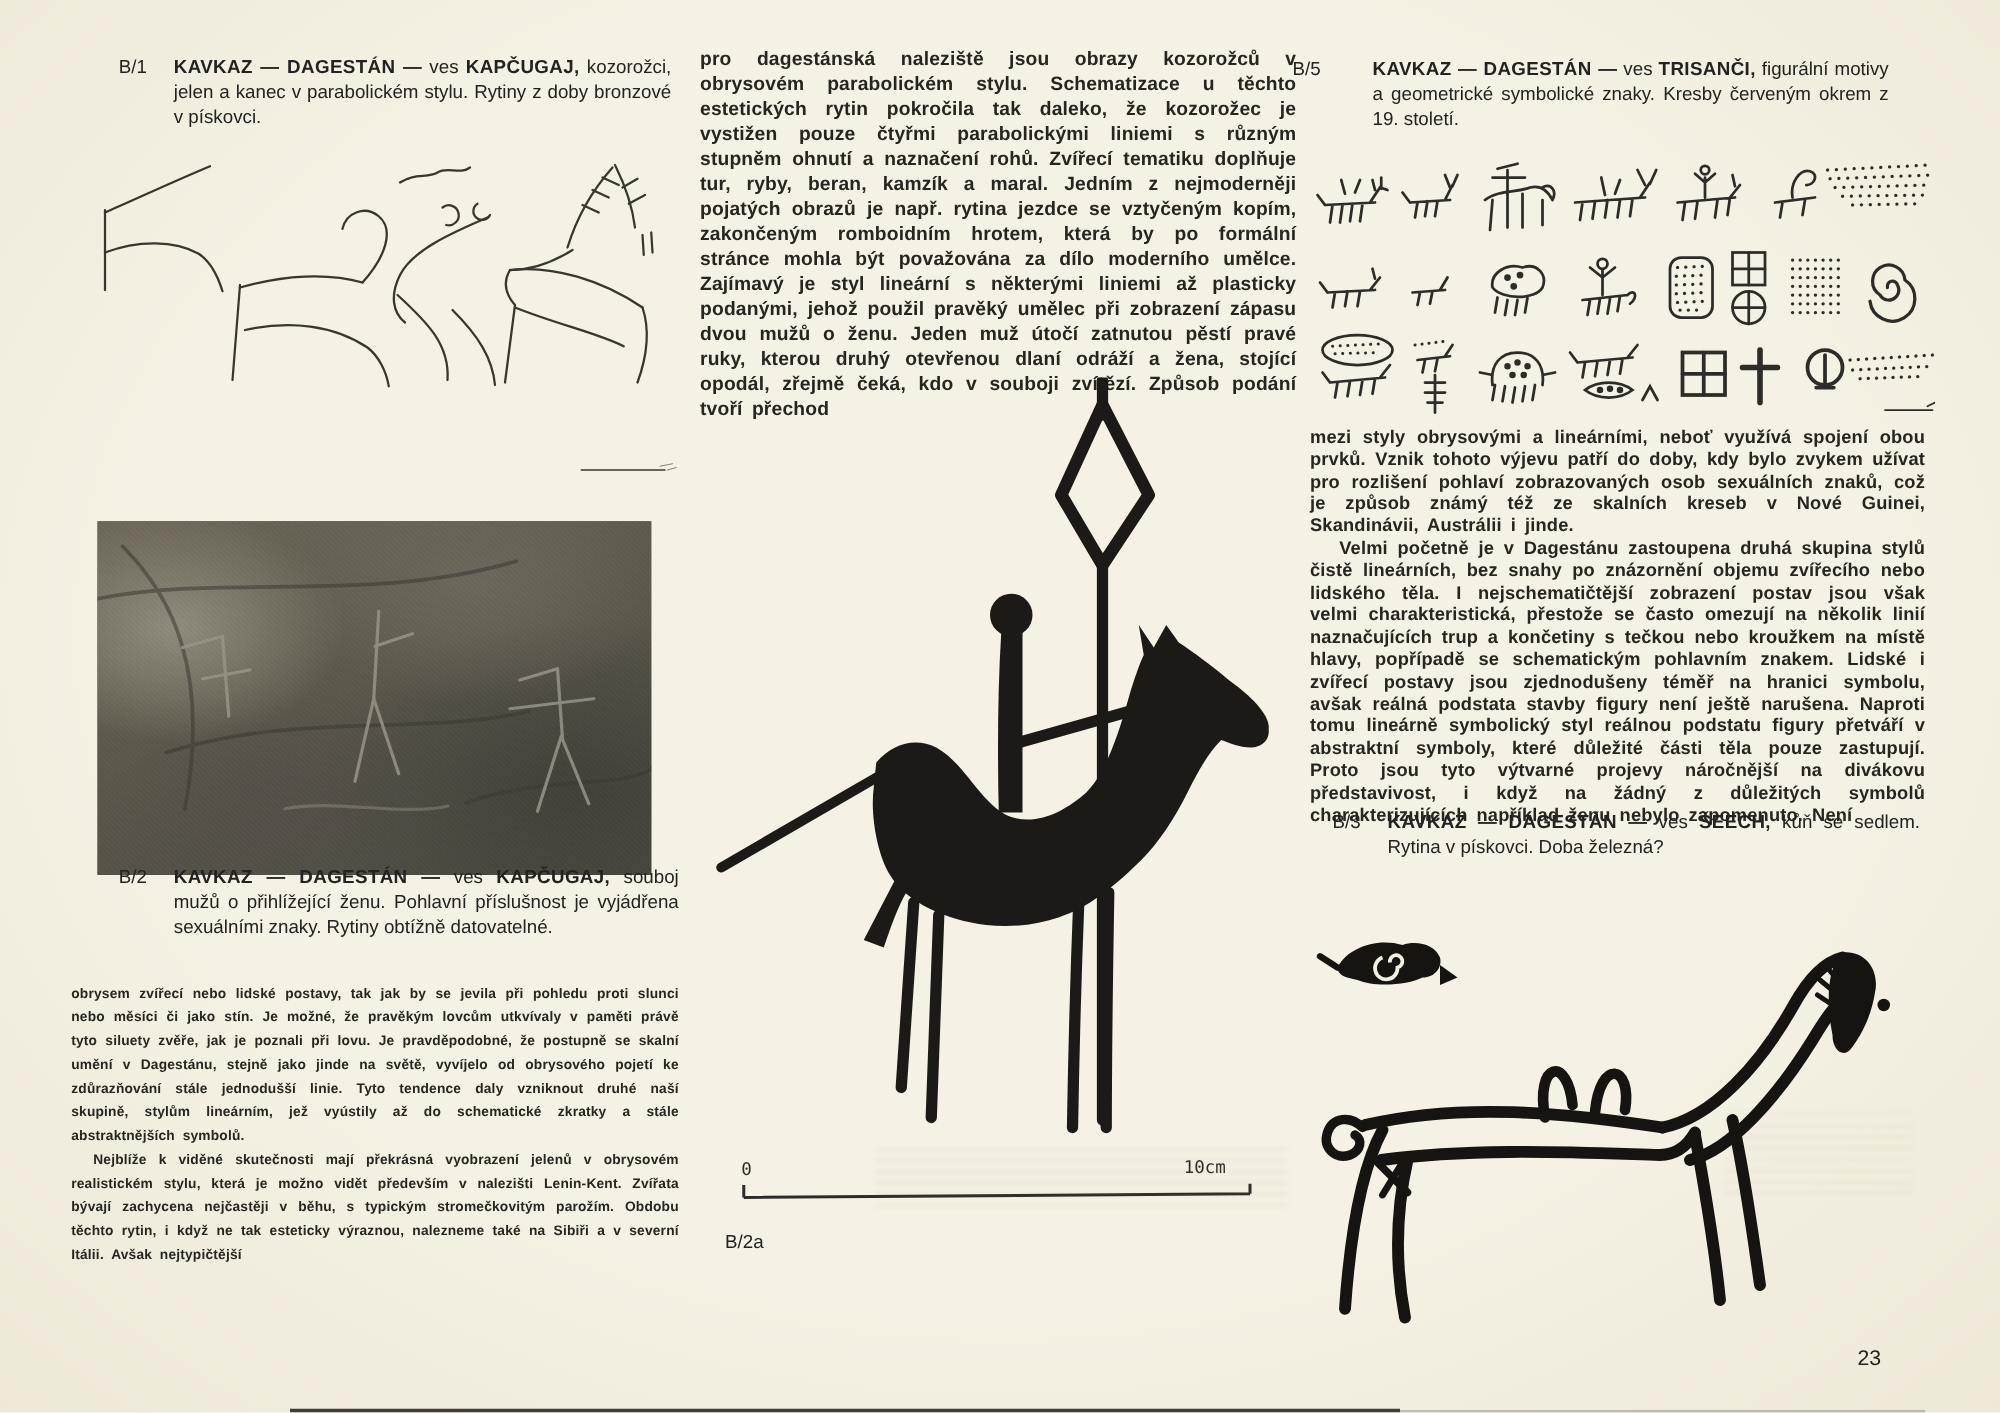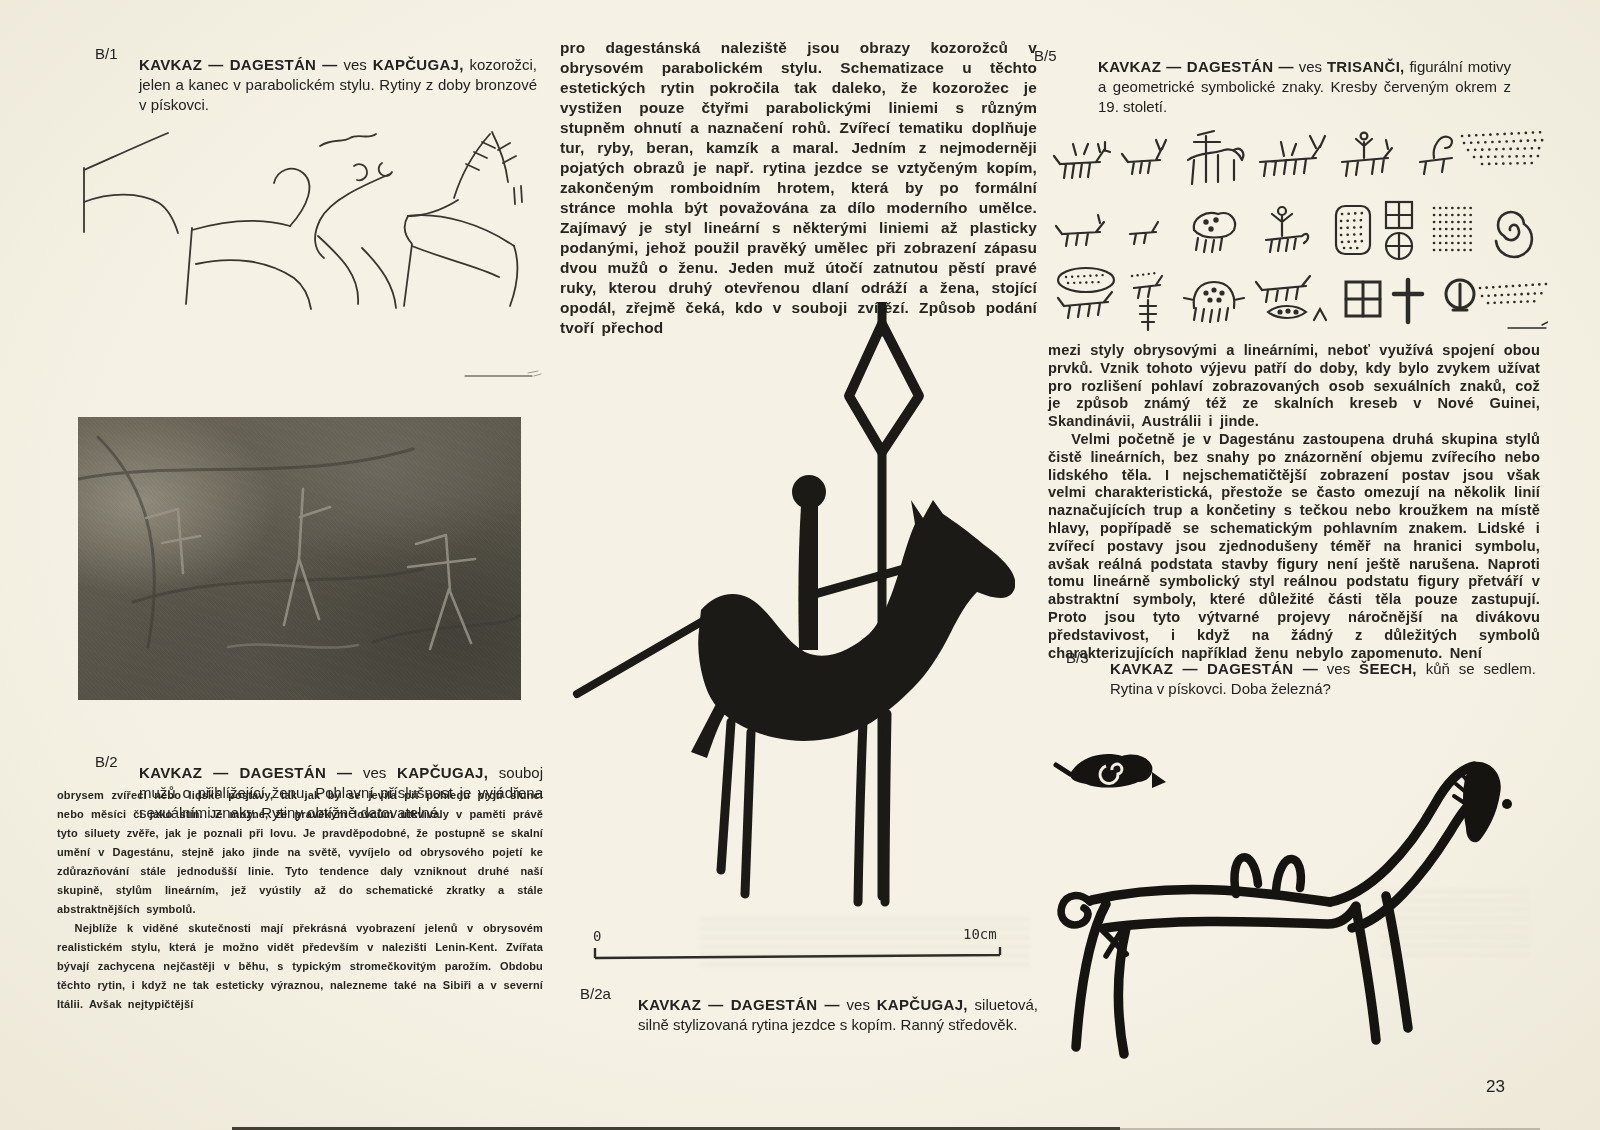--- a/index.html
+++ b/index.html
@@ -6,21 +6,21 @@
   body{
     width:1600px;height:1130px;position:relative;overflow:hidden;
     background:radial-gradient(1250px 950px at 50% 45%, #f5f1e4 55%, #ebe6d5 100%);
     font-family:"Liberation Sans", sans-serif;
     color:#201f1c;
   }
   .abs{position:absolute;}
   
   .caption{display:flex;font-size:15px;line-height:20px;color:#232220;}
   .cap-label{flex:0 0 auto;font-weight:400;}
-  .cap-text{flex:1 1 auto;text-align:justify;margin-top:11px;}
+  .cap-text{flex:1 1 auto;text-align:justify;}
   .cap-text b{font-weight:700;letter-spacing:.3px;}
   
   .bodytext{
     font-weight:700;color:#26251f;text-align:justify;
     word-spacing:3px;letter-spacing:.15px;
   }
   .col-mid{font-size:15.4px;line-height:20px;}
   .col-left{font-size:11px;line-height:19px;}
   .col-right{font-size:14.6px;line-height:17.8px;}
   .bodytext p{margin:0;}
@@ -111,21 +111,21 @@
       <path d="M84,126 l38,-7"></path>
       <path d="M225,72 L221,142 M221,142 L206,208 M221,142 L241,202 M222,100 L252,90"></path>
       <path d="M368,118 l-30,9 m30,-9 l4,56 M371,172 L352,232 M371,172 L393,226"></path>
       <path d="M330,150 L397,142"></path>
       <path d="M150,230 C190,222 240,236 280,228" opacity="0.5"></path>
     </g>
   </svg>
   <div class="grain"></div>
 </div>
 
-<div class="abs caption" style="left:95px;top:752px;width:448px;justify-content:center;">
+<div class="abs caption" style="left:95px;top:692px;width:448px;justify-content:center;">
   <span class="cap-label" style="width:44px;">B/2</span>
   <div class="cap-text">
     <b>KAVKAZ — DAGESTÁN —</b>
     <span>ves</span>
     <b>KAPČUGAJ,</b>
     <span>souboj mužů o přihlížející ženu. Pohlavní příslušnost je vyjádřena sexuálními znaky. Rytiny obtížně datovatelné.</span>
   </div>
 </div>
 
 <div class="abs bodytext col-left" style="left:57px;top:786px;width:486px;">
@@ -175,36 +175,30 @@
              C290,432 258,442 224,438
              C192,434 160,420 147,398
              C137,382 131,350 134,328 Z"></path>
 
     <path d="M152,400 L126,450 L142,456 C148,438 154,422 160,412 Z"></path>
   </g>
 </svg>
 
 <div class="abs" style="left:585px;top:928px;width:425px;height:36px;">
   <span class="abs scalebar-label" style="left:8px;top:0;">0</span>
-  <span class="abs scalebar-label" style="left:378px;top:-2px;">10cm</span>
+  <span class="abs scalebar-label" style="left:362px;top:-2px;">10cm</span>
   <svg class="abs" style="left:0;top:18px;" width="425" height="16" viewBox="0 0 425 16">
     <path d="M10,12 L415,9 M10,12 L10,2 M415,9 L415,1" stroke="#2c2b27" stroke-width="2.4" fill="none"></path>
   </svg>
 </div>
 
 <div class="abs smudge" style="left:700px;top:918px;width:330px;height:48px;"></div>
 
 <div class="abs caption" style="left:580px;top:984px;width:458px;">
   <span class="cap-label" style="width:58px;">B/2a</span>
-  <div class="cap-text">
-    <b>KAVKAZ — DAGESTÁN —</b>
-    <span>ves</span>
-    <b>KAPČUGAJ,</b>
-    <span>siluetová, silně stylizovaná rytina jezdce s kopím. Ranný středověk.</span>
-  </div>
 </div>
 
 <div class="abs caption" style="left:1034px;top:46px;width:477px;gap:20px;">
   <span class="cap-label" style="width:44px;">B/5</span>
   <div class="cap-text">
     <b>KAVKAZ — DAGESTÁN —</b>
     <span>ves</span>
     <b>TRISANČI,</b>
     <span>figurální motivy a geometrické symbolické znaky. Kresby červeným okrem z 19. století.</span>
   </div>

